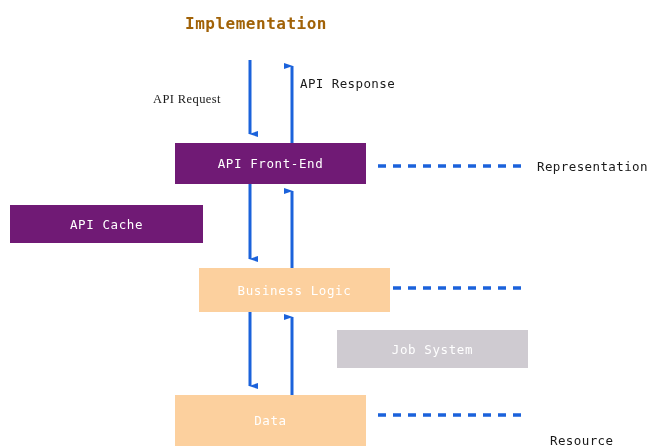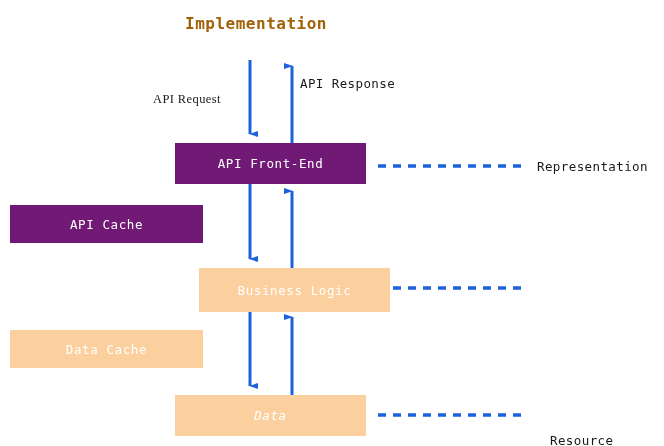--- a/index.html
+++ b/index.html
@@ -131,25 +131,25 @@
   </div>
 
   <div class="box box-cyan" style="left:10px; top:205px; width:193px; height:38px;">
     <span>API Cache</span>
   </div>
 
   <div class="box box-orange" style="left:175px; top:268px; width:191px; height:44px;margin-left:24px;">
     <span>Business Logic</span>
   </div>
 
-  <div class="box box-orange" style="left:10px; top:330px; width:193px; height:38px;">
-    <span>Data Cache</span>
+
+  <div class="box box-gray" style="left:337px; top:330px; width:191px; height:38px;">
+    <span>Job System</span>
   </div>
 
-
-  <div class="box box-orange" style="left:175px; top:395px; width:191px; height:41px;font-style:italic;">
+  <div class="box box-orange" style="left:175px; top:395px; width:191px; height:51px;">
     <span>Data</span>
   </div>
 
   <div class="side-label" style="left:537px; top:159px;">Representation</div>
   <div class="side-label" style="left:550px; top:417px;margin-top:16px;">Resource</div>
 
 </div>
 
 </body></html>

